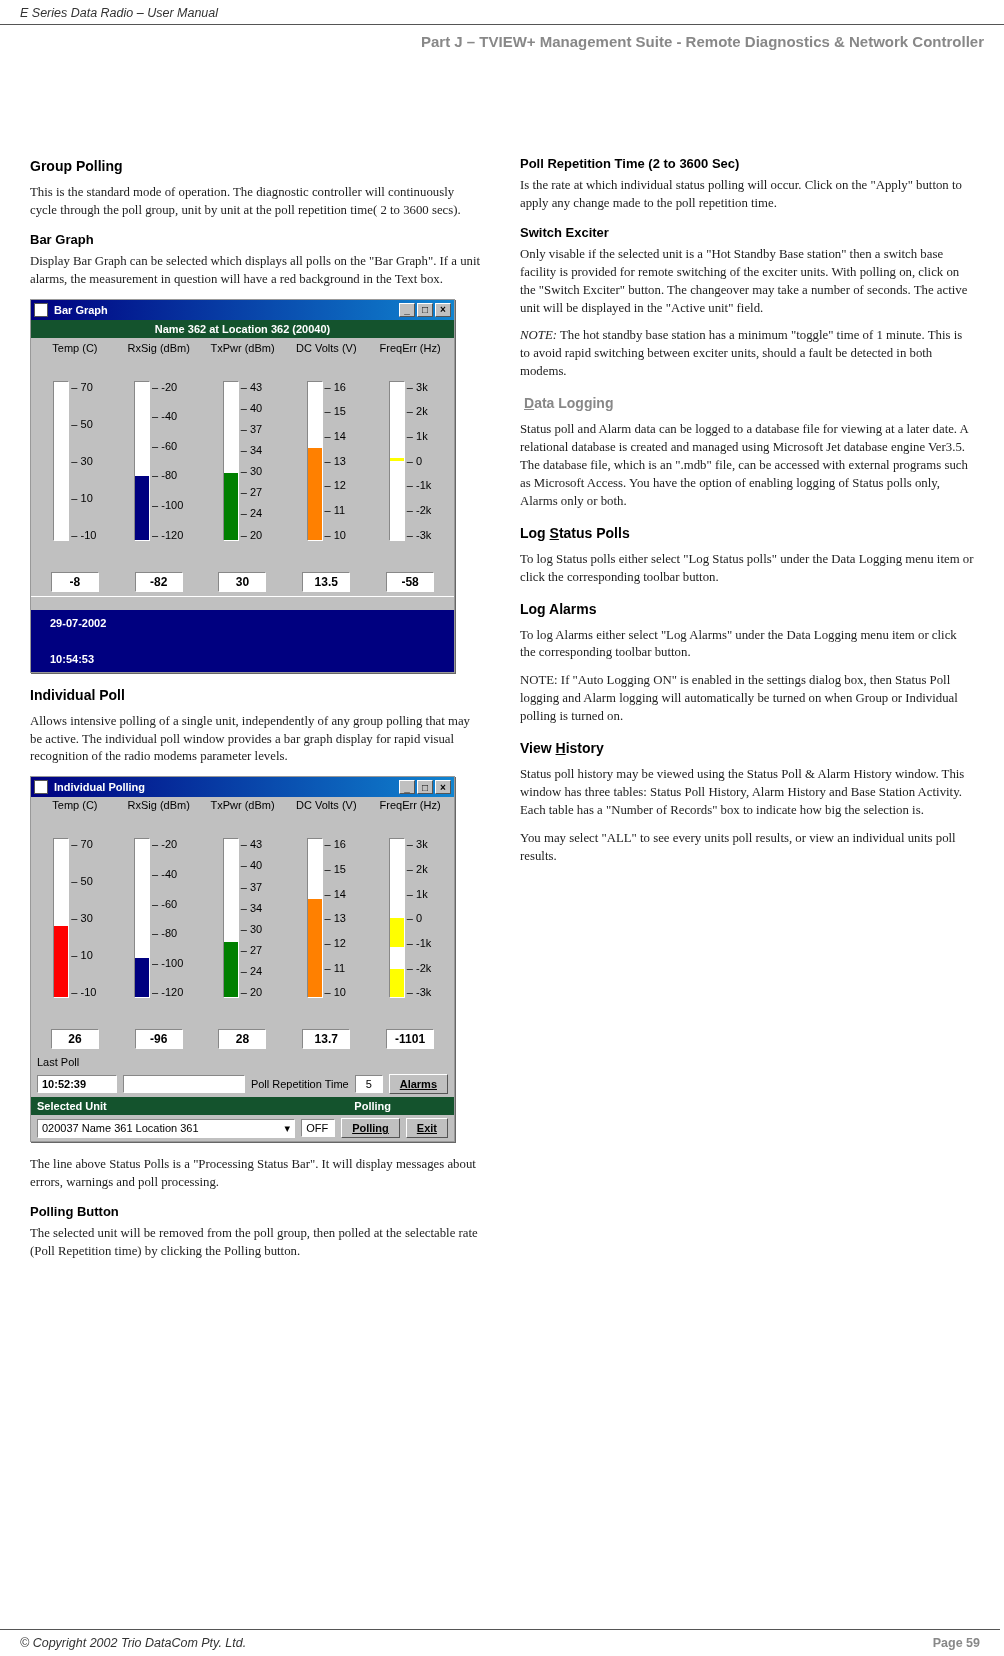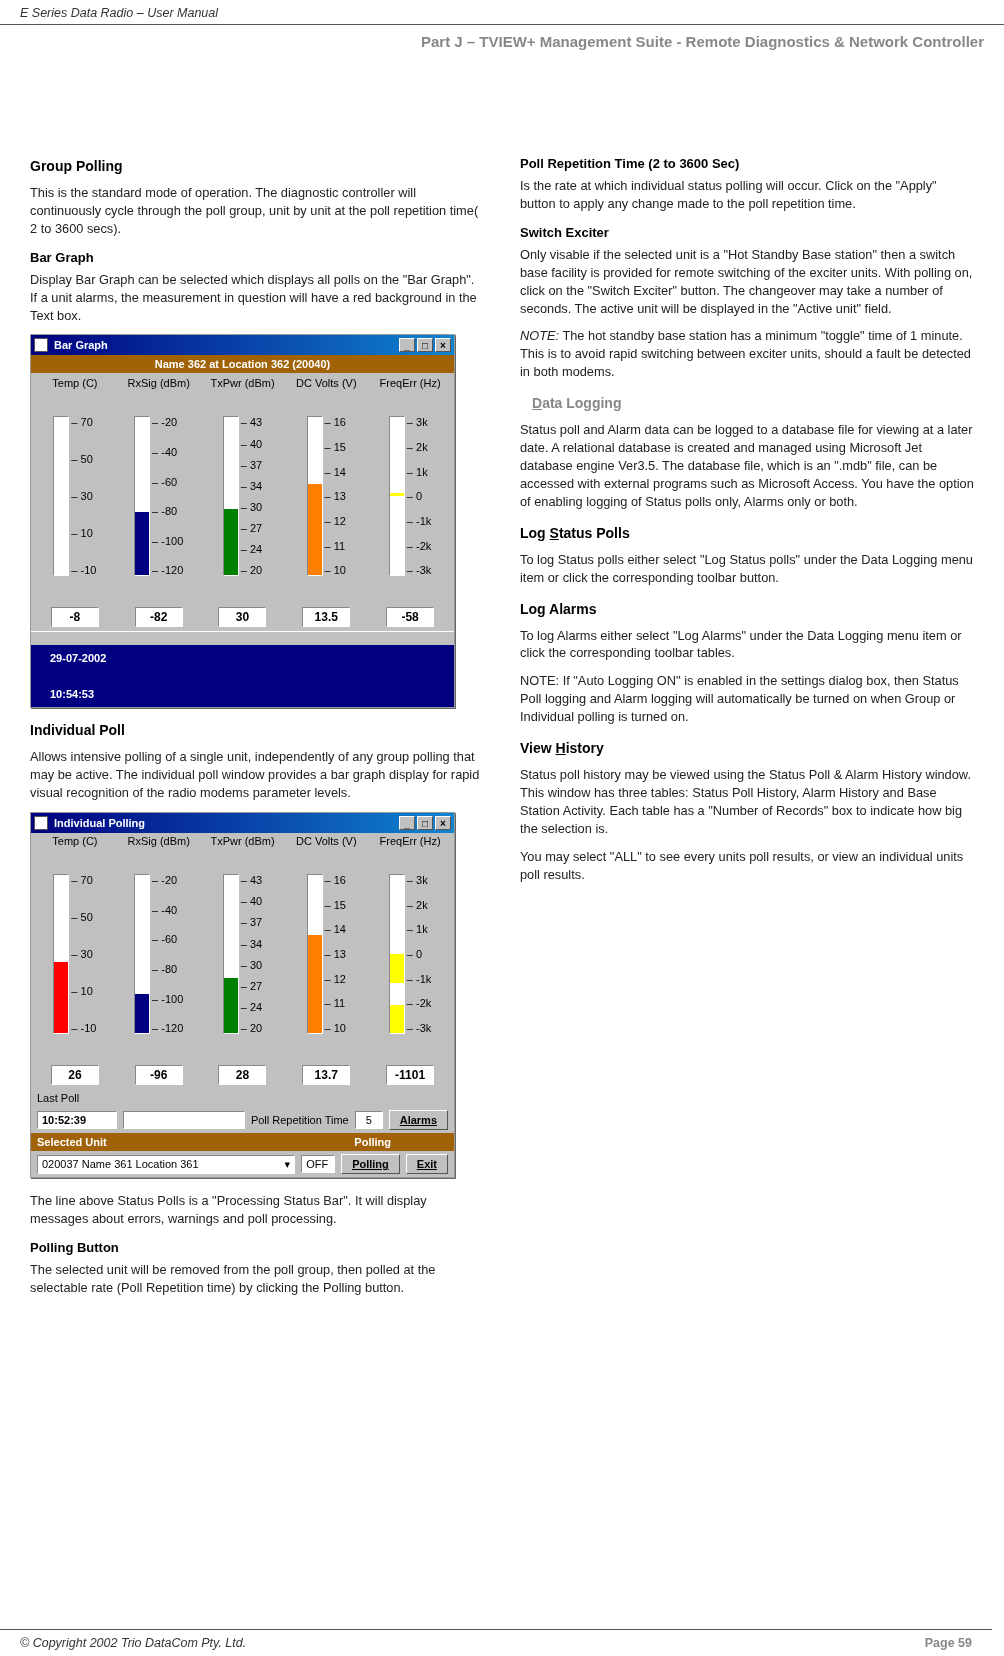--- a/index.html
+++ b/index.html
@@ -34,35 +34,36 @@
     .col { flex: 1; min-width: 0; }
     h3.section-heading {
       font-size: 14px;
       font-weight: bold;
       margin: 14px 0 10px 0;
       font-family: Arial, sans-serif;
     }
     h3.sub-heading {
       font-size: 14px;
       font-weight: bold;
-      margin: 14px 0 10px 12px;
+      margin: 14px 0 10px 4px;
       font-family: Arial, sans-serif;
       color: #888;
     }
     h4.para-heading {
       font-size: 13px;
       font-weight: bold;
       margin: 12px 0 6px 0;
       font-family: Arial, sans-serif;
     }
     p.body-text {
       font-size: 12.8px;
       line-height: 1.4;
       margin: 6px 0 10px 0;
       color: #222;
+      font-family: Liberation Serif, serif;
     }
     .note-text { font-style: italic; }
     .screenshot {
       border: 1px solid #999;
       background: #c0c0c0;
       font-family: "MS Sans Serif", Tahoma, sans-serif;
       font-size: 11px;
       margin: 10px 0 14px 0;
       box-shadow: 1px 1px 0 #666;
       width: 425px;
@@ -77,21 +78,21 @@
     }
     .titlebar .icon { width: 14px; height: 14px; background: #fff; margin-right: 6px; border: 1px solid #555; }
     .title-buttons { margin-left: auto; display: flex; gap: 2px; }
     .title-buttons div {
       width: 16px; height: 14px; background: #c0c0c0;
       border: 1px solid #fff; border-right-color: #555; border-bottom-color: #555;
       display: flex; align-items: center; justify-content: center;
       font-weight: bold; font-size: 10px; color: #000;
     }
     .graph-header {
-      background: #a16207;
+      background: #14532d;
       color: #fff;
       font-weight: bold;
       text-align: center;
       padding: 3px;
     }
     .gauge-row {
       display: flex;
       background: #c0c0c0;
       padding: 4px;
       gap: 4px;
@@ -164,21 +165,21 @@
     .wbtn {
       background: #c0c0c0;
       border: 1px solid #fff;
       border-right-color: #555; border-bottom-color: #555;
       padding: 3px 10px;
       font-size: 11px;
       font-weight: bold;
     }
     .footer {
       position: absolute;
-      bottom: 0; left: 0; right: 12px;
+      bottom: 0; left: 0; right: 4px;
       border-top: 1px solid #555;
       padding: 6px 20px;
       display: flex;
       justify-content: space-between;
       font-size: 12.5px;
       font-style: italic;
       color: #333;
     }
     .page-num { color: #888; font-style: normal; font-weight: bold; font-family: Arial, sans-serif; }
     .u { text-decoration: underline; }
@@ -446,21 +447,21 @@
     <p class="body-text">Only visable if the selected unit is a "Hot Standby Base station" then a switch base facility is provided for remote switching of the exciter units.  With polling on, click on the "Switch Exciter" button.  The changeover may take a number of seconds.  The active unit will be displayed in the "Active unit" field.</p>
     <p class="body-text"><span class="note-text">NOTE:</span><span> The hot standby base station has a minimum "toggle" time of 1 minute.  This is to avoid rapid switching between exciter units, should a fault be detected in both modems.</span></p>
 
     <h3 class="sub-heading"><span class="u">D</span><span>ata Logging</span></h3>
     <p class="body-text">Status poll and Alarm data can be logged to a database file for viewing at a later date.  A relational database is created and managed using Microsoft Jet database engine Ver3.5.  The database file, which is an ".mdb" file, can be accessed with external programs such as Microsoft Access.  You have the option of enabling logging of Status polls only, Alarms only or both.</p>
 
     <h3 class="section-heading"><span>Log </span><span class="u">S</span><span>tatus Polls</span></h3>
     <p class="body-text">To log Status polls either select "Log Status polls" under the Data Logging menu item or click the corresponding toolbar button.</p>
 
     <h3 class="section-heading">Log Alarms</h3>
-    <p class="body-text">To log Alarms either select "Log Alarms" under the Data Logging menu item or click the corresponding toolbar tables.</p>
+    <p class="body-text">To log Alarms either select "Log Alarms" under the Data Logging menu item or click the corresponding toolbar button.</p>
     <p class="body-text">NOTE: If "Auto Logging ON" is enabled in the settings dialog box, then Status Poll logging and Alarm logging will automatically be turned on when Group or Individual polling is turned on.</p>
 
     <h3 class="section-heading"><span>View </span><span class="u">H</span><span>istory</span></h3>
     <p class="body-text">Status poll history may be viewed using the Status Poll &amp; Alarm History window.  This window has three tables: Status Poll History, Alarm History and Base Station Activity.  Each table has a "Number of Records" box to indicate how big the selection is.</p>
     <p class="body-text">You may select "ALL" to see every units poll results, or view an individual units poll results.</p>
   </div>
 </div>
 
 <div class="footer">
   <span>© Copyright 2002 Trio DataCom Pty. Ltd.</span>

